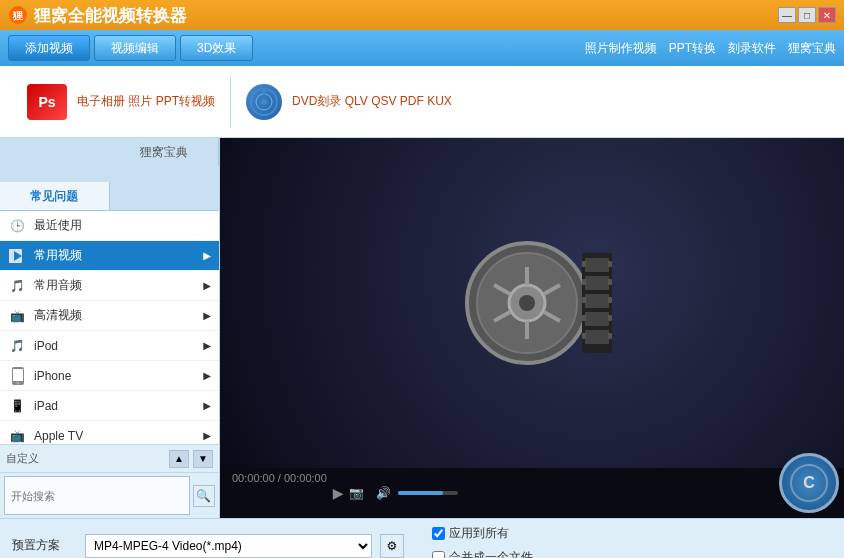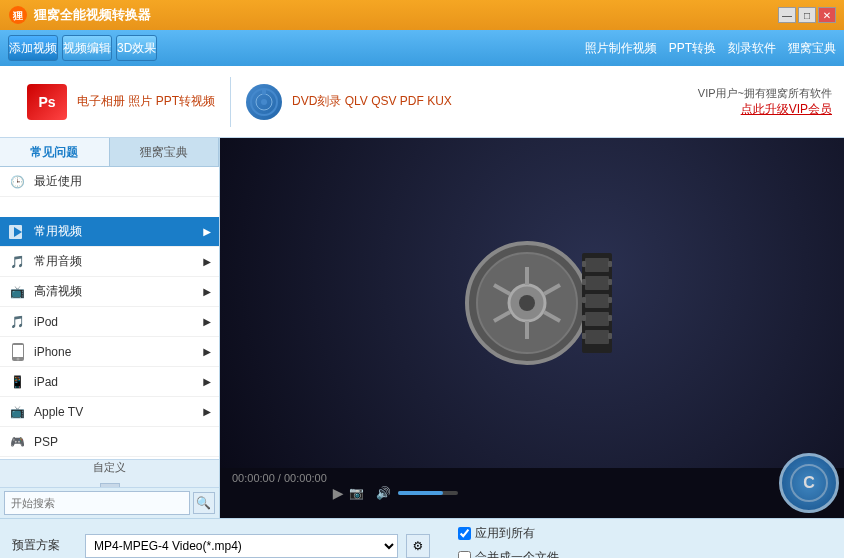--- a/index.html
+++ b/index.html
@@ -8,42 +8,42 @@
     
     .title-bar {
       height: 30px;
       background: linear-gradient(to bottom, #f5a623, #e8941a);
       display: flex;
       align-items: center;
       padding: 0 8px;
       position: relative;
     }
     .title-bar-icon { width: 20px; height: 20px; margin-right: 6px; }
-    .title-text { color: #fff; font-size: 13px; font-weight: bold; flex: 1; }
+    .title-text { color: #fff; font-size: 17px; font-weight: bold; flex: 1; }
     .window-controls { display: flex; gap: 2px; }
     .win-btn {
       width: 18px; height: 16px; border: 1px solid #999;
       display: flex; align-items: center; justify-content: center;
       font-size: 10px; cursor: pointer; background: #e0e0e0;
       color: #333;
     }
     .win-btn.close { background: #e05050; color: white; }
 
     
     .top-toolbar {
       height: 36px;
       background: linear-gradient(to bottom, #5bb8f5, #3a9de0);
       display: flex;
       align-items: center;
       padding: 0 8px;
       gap: 4px;
     }
     .toolbar-btn {
       height: 26px;
-      padding: 0 0;
+      padding: 0 16px;
       border: 1px solid #2a7ab8;
       background: linear-gradient(to bottom, #7dd0ff, #3a9de0);
       color: white;
       font-size: 12px;
       cursor: pointer;
       border-radius: 3px;
       white-space: nowrap;
     }
     .toolbar-btn.active {
       background: linear-gradient(to bottom, #4ab0ff, #1a7dc8);
@@ -81,20 +81,21 @@
       justify-content: center;
       font-size: 12px;
       cursor: pointer;
       border-right: 1px solid #a8c8e0;
       color: #555;
     }
     .sidebar-tab.active {
       background: #eef6fc;
       color: #1a7dc8;
       font-weight: bold;
+      margin-top: 44px;
     }
     .sidebar-tags {
       padding: 4px 6px;
       display: flex;
       flex-wrap: wrap;
       gap: 3px;
       background: #e8f3fb;
       border-bottom: 1px solid #c0d8ec;
     }
     .sidebar-tag {
@@ -115,34 +116,33 @@
       height: 30px;
       display: flex;
       align-items: center;
       padding: 0 8px;
       cursor: pointer;
       font-size: 12px;
       color: #333;
       border-bottom: 1px solid #f0f0f0;
       position: relative;
     }
-    .cat-item.active { background: #1a7dc8; color: white; margin-top: 20px; }
+    .cat-item.active { background: #1a7dc8; color: white; }
     .cat-item .cat-icon { width: 20px; height: 16px; margin-right: 6px; display: flex; align-items: center; justify-content: center; }
     .cat-item .arrow { margin-left: auto; font-size: 10px; }
 
     
     .cat-customize {
       height: 28px;
       display: flex;
       align-items: center;
       padding: 0 6px;
       background: #e0eef8;
       border-top: 1px solid #c0d8ec;
       gap: 4px;
-      flex-direction: column;
     }
     .cat-customize span { font-size: 11px; color: #555; cursor: pointer; }
     .nav-btn {
       width: 20px; height: 18px;
       background: #c8d8e8;
       border: 1px solid #a8c0d8;
       display: flex; align-items: center; justify-content: center;
       font-size: 10px; cursor: pointer;
     }
 
@@ -150,21 +150,21 @@
     .search-row {
       display: flex;
       align-items: center;
       padding: 3px 4px;
       background: #ddeef8;
       border-top: 1px solid #c0d8ec;
       gap: 3px;
     }
     .search-input {
       flex: 1;
-      height: 24px;
+      height: 39px;
       border: 1px solid #a8c0d8;
       padding: 0 6px;
       font-size: 11px;
       background: #f8fcff;
       color: #999;
     }
     .search-btn {
       width: 22px; height: 22px;
       background: #e0eef8;
       border: 1px solid #a8c0d8;
@@ -248,21 +248,21 @@
       color: #333;
       flex-shrink: 0;
     }
     .settings-select {
       height: 24px;
       border: 1px solid #a8c0d8;
       background: white;
       font-size: 12px;
       padding: 0 4px;
     }
-    .preset-select { width: 313px; }
+    .preset-select { width: 287px; }
     .settings-icon-btn {
       width: 24px; height: 24px;
       background: #e0eef8;
       border: 1px solid #a8c0d8;
       display: flex; align-items: center; justify-content: center;
       cursor: pointer; font-size: 12px;
     }
     .checkbox-group {
       display: flex;
       flex-direction: column;
@@ -392,24 +392,20 @@
       <svg width="30" height="30" viewBox="0 0 30 30">
         <circle cx="15" cy="15" r="13" fill="none" stroke="#4488cc" stroke-width="2"></circle>
         <circle cx="15" cy="15" r="8" fill="none" stroke="#7ab0e0" stroke-width="1"></circle>
         <circle cx="15" cy="15" r="3" fill="#4488cc"></circle>
         <rect x="13" y="2" width="4" height="6" fill="#4488cc" rx="1"></rect>
       </svg>
     </div>
     <div class="banner-links">
       <span class="banner-link">DVD刻录 QLV QSV PDF KUX</span>
     </div>
-  </div>
-  <div class="vip-section">
-    <div class="vip-text">VIP用户~拥有狸窝所有软件</div>
-    <div class="vip-link">点此升级VIP会员</div>
   </div>
 </div>
 
 <div class="main-content-area">
 
   <div class="left-sidebar">
     <div class="sidebar-tabs">
       <div class="sidebar-tab active">常见问题</div>
       <div class="sidebar-tab">狸窝宝典</div>
     </div>

